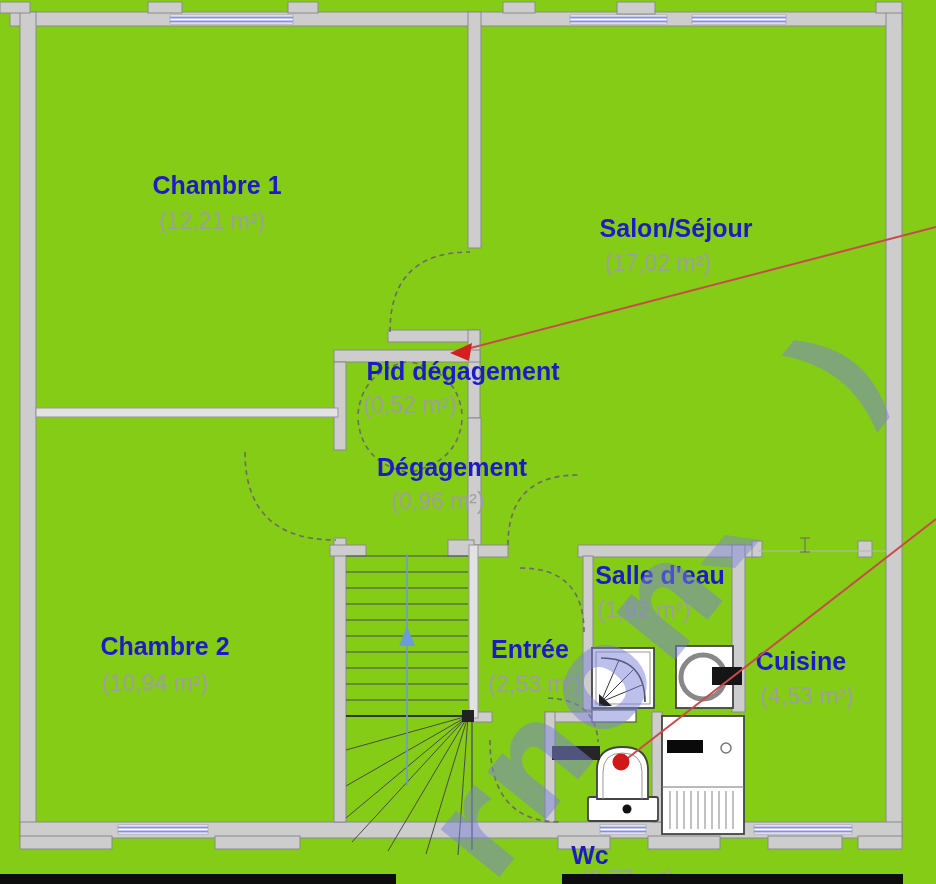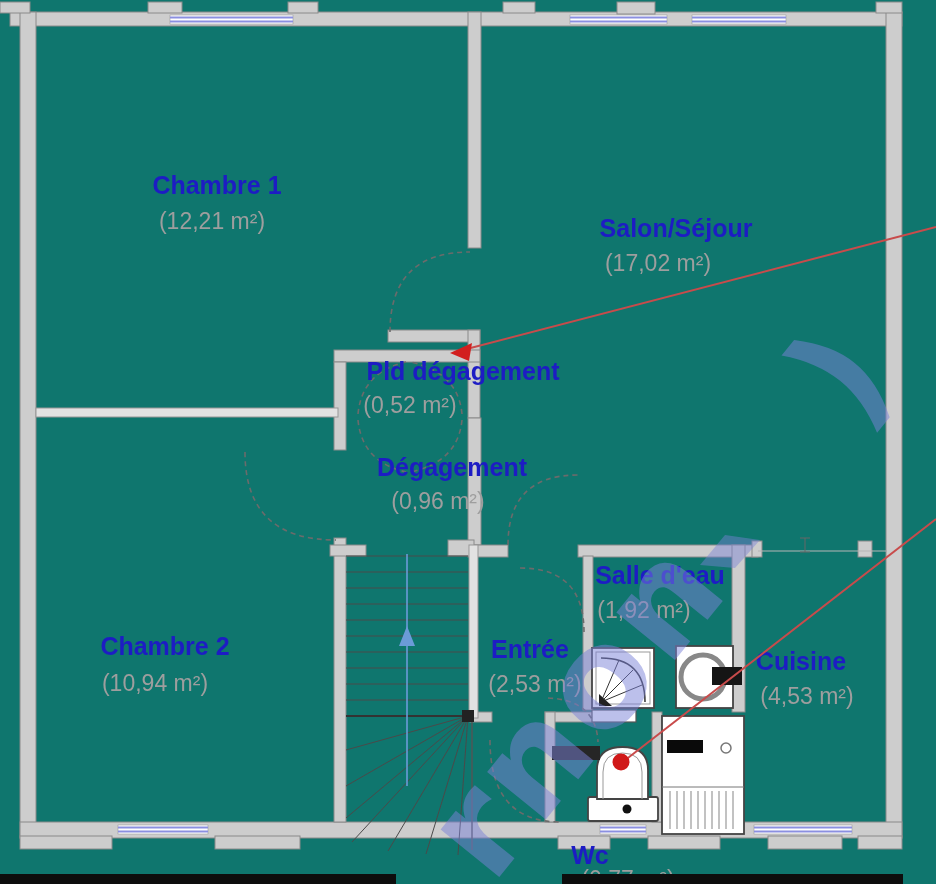--- a/index.html
+++ b/index.html
@@ -1,16 +1,16 @@
 <!DOCTYPE html>
 <html><head>
 <meta charset="utf-8">
 <style>
   html,body{margin:0;padding:0;background:#ffffff;}
-  #stage{position:relative;width:936px;height:884px;background:#0f766e;overflow:hidden;
+  #stage{position:relative;width:936px;height:884px;background:#84cc16;overflow:hidden;
          font-family:"Liberation Sans", sans-serif;}
   svg{position:absolute;left:0;top:0;}
   .room-name{font-family:"Liberation Sans",sans-serif;font-weight:bold;font-size:25px;fill:#1d1cc4;text-anchor:middle;}
   .room-area{font-family:"Liberation Sans",sans-serif;font-size:23px;fill:#9e9e9e;text-anchor:middle;}
   .wall{fill:#cdcdcd;stroke:#8a8a8a;stroke-width:1;}
   .thinwall{fill:#e2e2e2;stroke:#979797;stroke-width:1;}
   .doorarc{fill:none;stroke:#6b6b6b;stroke-width:1.6;stroke-dasharray:5 4;}
   .tread{stroke:#4a4a4a;stroke-width:1;}
   .fixture{fill:#ffffff;stroke:#444444;stroke-width:1.8;}
   .fixture-light{fill:none;stroke:#999999;stroke-width:1;}

